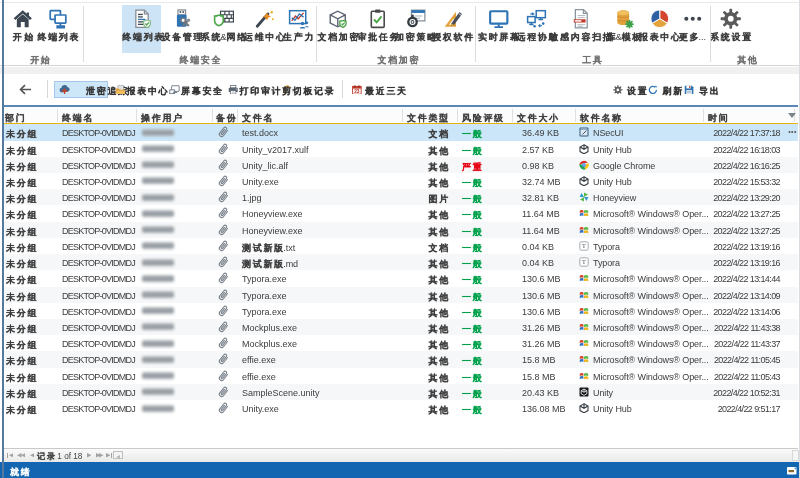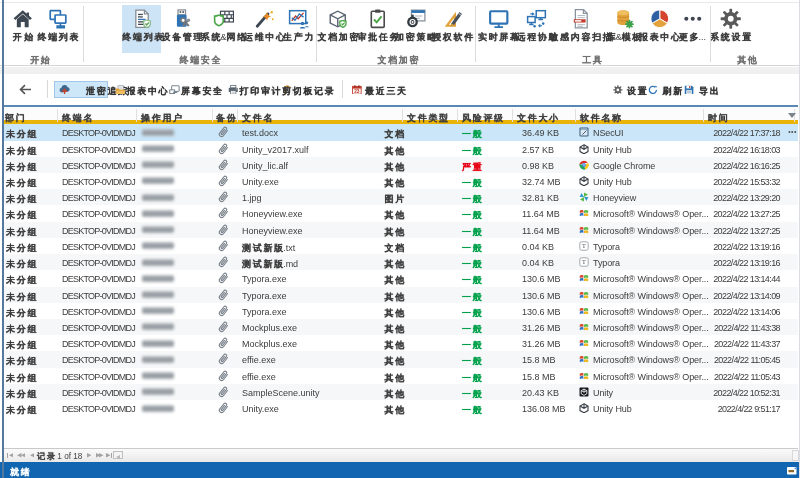--- a/index.html
+++ b/index.html
@@ -13,28 +13,28 @@
 .ric svg{width:21.5px;height:21.5px}
 .ril{margin-top:1px;color:#3b3b3b}
 .rsep{position:absolute;top:6px;height:56px;width:1px;background:#dcdcdc}
 .rgl{position:absolute;top:54px;width:80px;text-align:center;color:#717171;white-space:nowrap}
 .grayband{position:absolute;left:0;top:67px;width:800px;height:6.5px;background:#f0f0f0}
 .toolbar{position:absolute;left:0;top:73.5px;width:800px;height:32px;background:#fff}
 .vsep{position:absolute;width:1px;background:#d8d8d8}
 .selbtn{position:absolute;left:54px;top:81px;width:54px;height:16.5px;background:#cde6f8;border:1px solid #a3c7e8}
 .tbt{position:absolute;top:85px;color:#333;white-space:nowrap}
 .bluerule{position:absolute;left:2px;top:105.4px;width:796px;height:1.6px;background:#5b87b5}
-.hdr{position:absolute;left:3.5px;top:107px;width:794.5px;height:17.3px;background:#fcfcfc;border-bottom:4px solid #eab308}
+.hdr{position:absolute;left:3.5px;top:107px;width:794.5px;height:17.3px;background:#fcfcfc;border-bottom:1px solid #eab308}
 .h{position:absolute;top:4.5px;color:#3f3f3f;white-space:nowrap}
 .hs{position:absolute;top:2px;height:13px;width:1px;background:#e0e0e0}
 .row{position:absolute;left:3.5px;width:794.5px;height:16.22px}
 .rsel{background:#cbe6f8}
 .ralt{background:#f6f7f8}
 .c{position:absolute;top:4px;white-space:nowrap}
-.c0{left:2.5px}.c1{left:58.5px}.c4{left:238.5px}.c5{left:381px}.c6{left:458.5px}.c7{left:518.5px}
+.c0{left:2.5px}.c1{left:58.5px}.c4{left:238.5px}.c5{left:425px}.c6{left:458.5px}.c7{left:518.5px}
 .c8{left:589.5px;width:116px;overflow:hidden;letter-spacing:-0.1px}
 .c9{right:18px}
 .dn{letter-spacing:-0.75px}
 .tt{letter-spacing:-0.6px}
 .blur{position:absolute;left:138.5px;top:4.5px;width:32px;height:7px;background:linear-gradient(#c2c6ca,#8e959b 45%,#a8aeb4);border-radius:2px;filter:blur(1.4px)}
 .clipi{position:absolute;left:215px;top:1px}
 .appi{position:absolute;left:575px;top:3px}
 .dots{position:absolute;right:1px;top:4px;color:#555;font-size:7px;letter-spacing:0.5px}
 .ok{color:#00a14b}
 .sev{color:#e60012}

